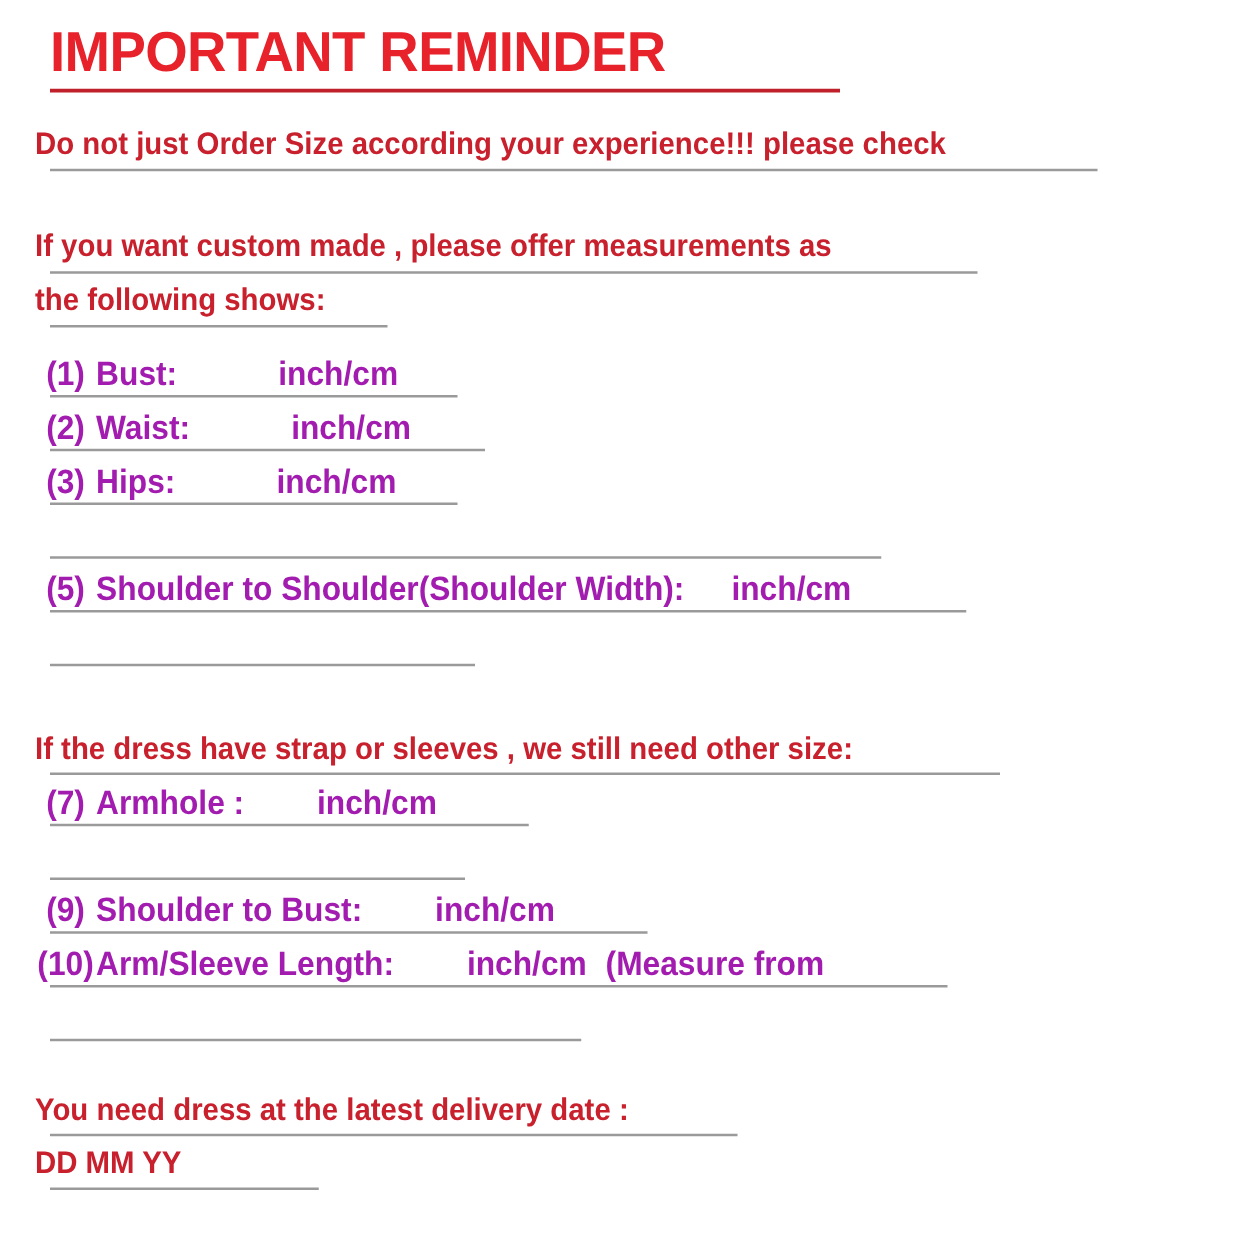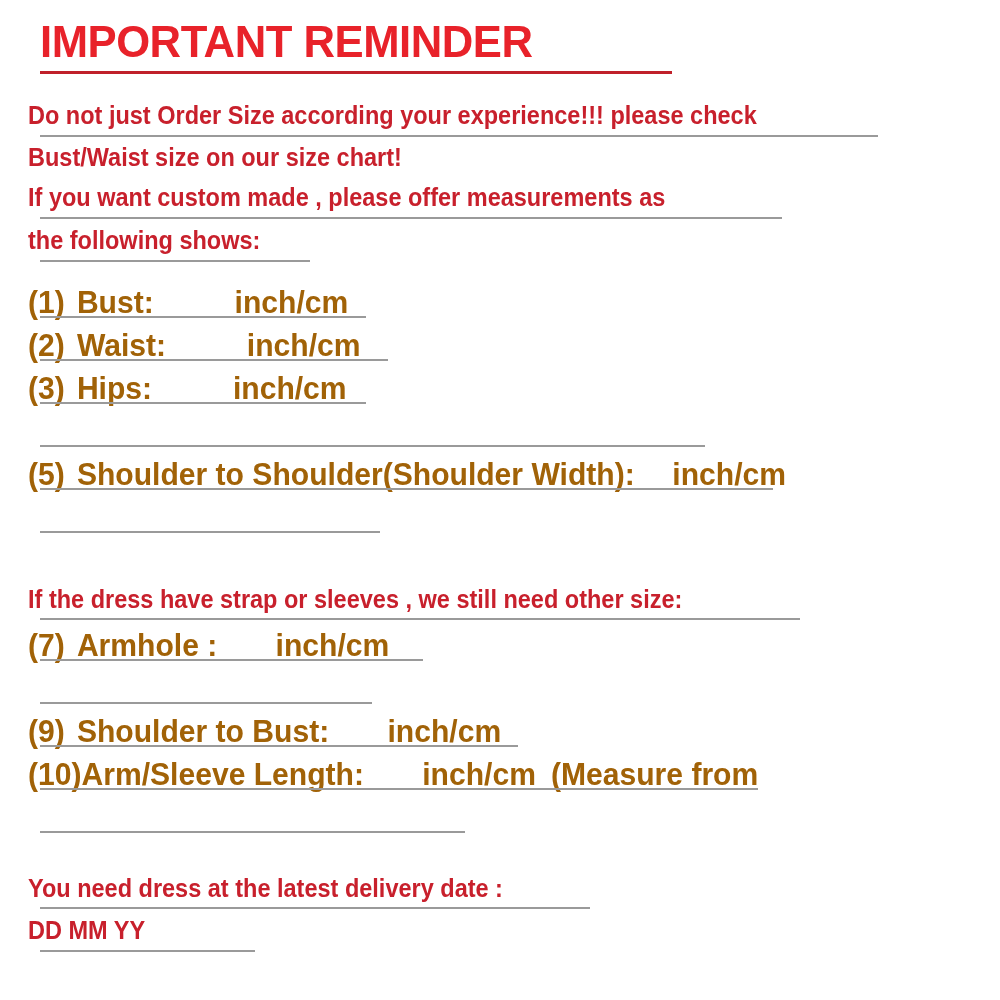--- a/index.html
+++ b/index.html
@@ -61,22 +61,23 @@
   .line .txt {
     display: inline-block;
     transform: scaleX(0.94);
     transform-origin: left center;
   }
   .red {
     color: #c8202c;
     font-size: 25px;
   }
   .blk {
-    color: #a16207;
-    font-size: 32px;
+    color: #a21caf;
+    font-size: 27px;
+    text-align: center;
   }
 
   
   .ul {
     position: absolute;
     left: 40px;
     height: 2px;
     background: #9a9a9a;
   }
 
@@ -98,23 +99,20 @@
   <div class="title-block">
     <div class="title">IMPORTANT REMINDER</div>
     <div class="title-rule"></div>
   </div>
 
   <div class="line red" style="top:103px;">
     <span class="txt">Do not just Order Size according your experience!!! please check</span>
   </div>
   <div class="ul" style="top:135px; width:838px;"></div>
 
-  <div class="line red" style="top:145px;">
-    <span class="txt">Bust/Waist size on our size chart!</span>
-  </div>
 
   <div class="line red" style="top:185px;">
     <span class="txt">If you want custom made , please offer measurements as</span>
   </div>
   <div class="ul" style="top:217px; width:742px;"></div>
 
   <div class="line red" style="top:228px;text-decoration:underline;">
     <span class="txt">the following shows:</span>
   </div>
   <div class="ul" style="top:260px; width:270px;"></div>

